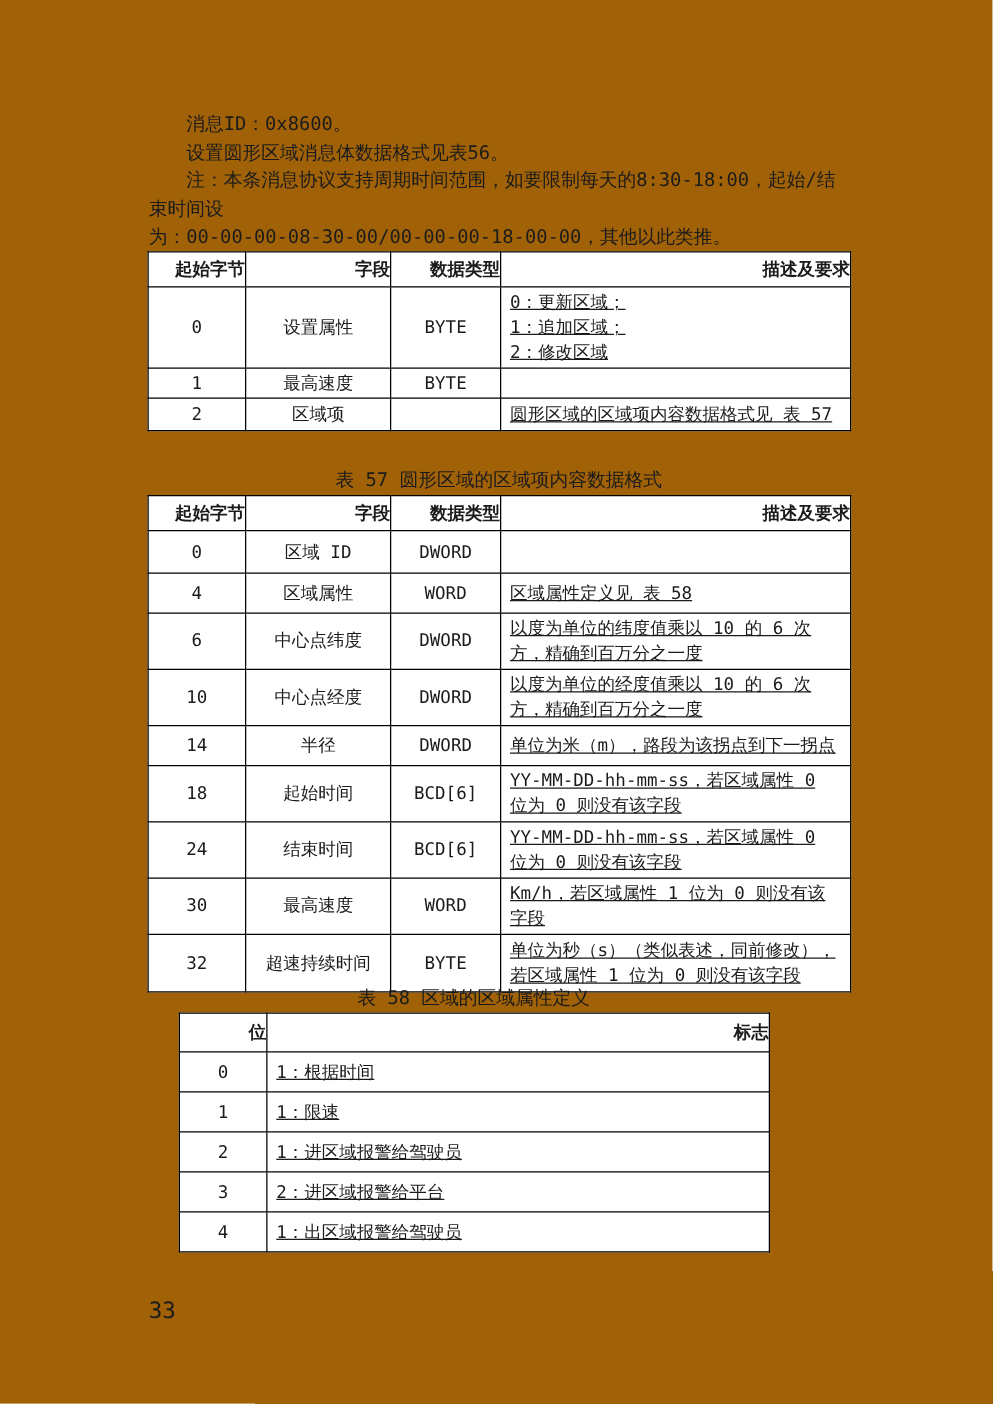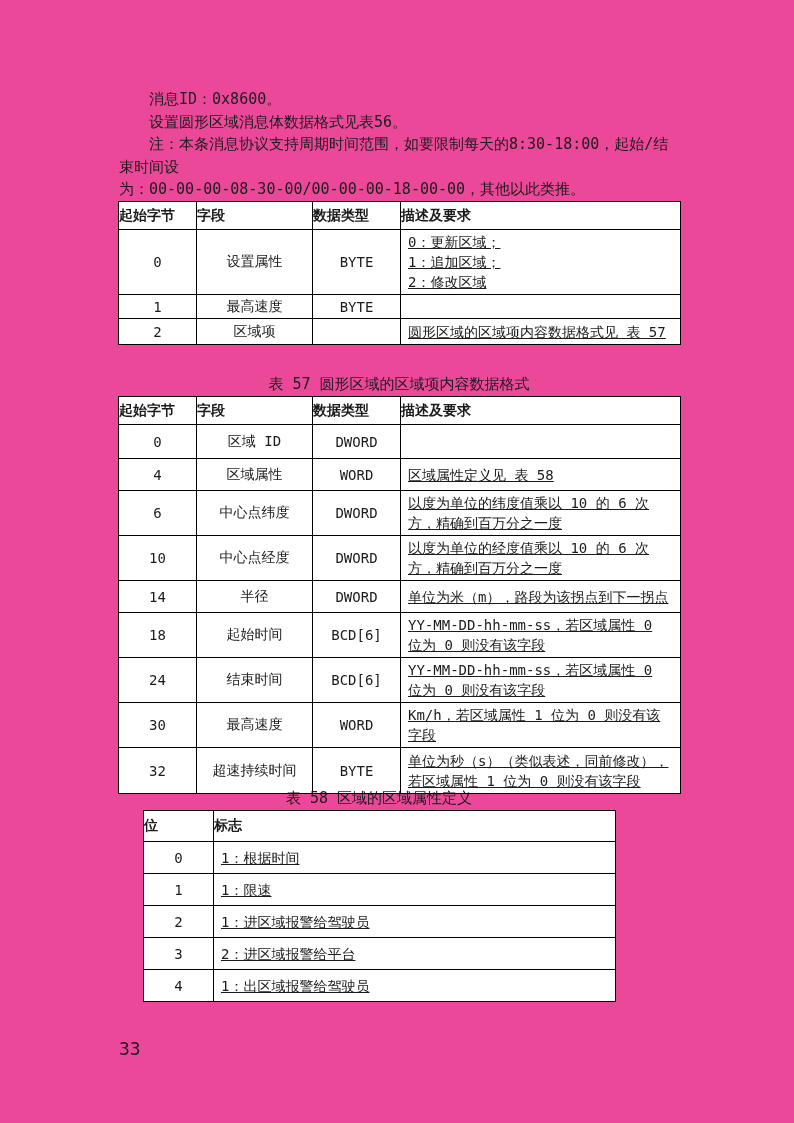--- a/index.html
+++ b/index.html
@@ -1,20 +1,20 @@
 <!DOCTYPE html>
 <html><head>
 <meta charset="utf-8">
 <style>
   html, body { margin: 0; padding: 0; background: #ffffff; }
   .page {
     position: relative;
     width: 794px;
     height: 1123px;
-    background: #ec4899;
+    background: #a16207;
     color: #1b1b1b;
     font-family: "DejaVu Sans Mono", "DejaVu Serif", serif;
     overflow: hidden;
   }
 
   
   .intro {
     position: absolute;
     left: 119px;
     top: 88px;
@@ -50,21 +50,21 @@
 
   th, td {
     border: 1px solid #000000;
     font-size: 14px;
     vertical-align: middle;
     padding: 0;
     overflow: hidden;
   }
   th {
     font-weight: bold;
-    text-align: left;
+    text-align: right;
     font-size: 14px;
     margin-left: 20px;
   }
   td.c { text-align: center; }
   td.desc {
     text-align: left;
     padding: 2px 7px;
     line-height: 20px;
     white-space: pre-line;
     text-decoration: underline;

